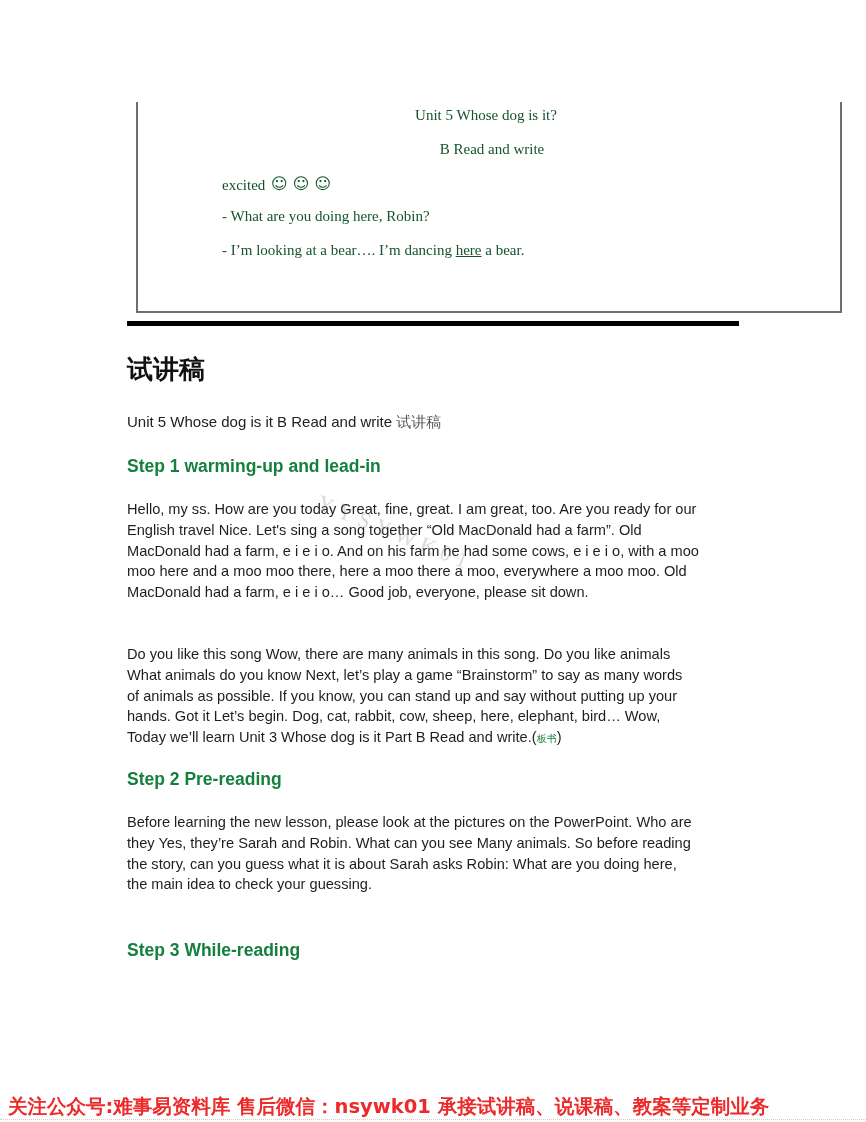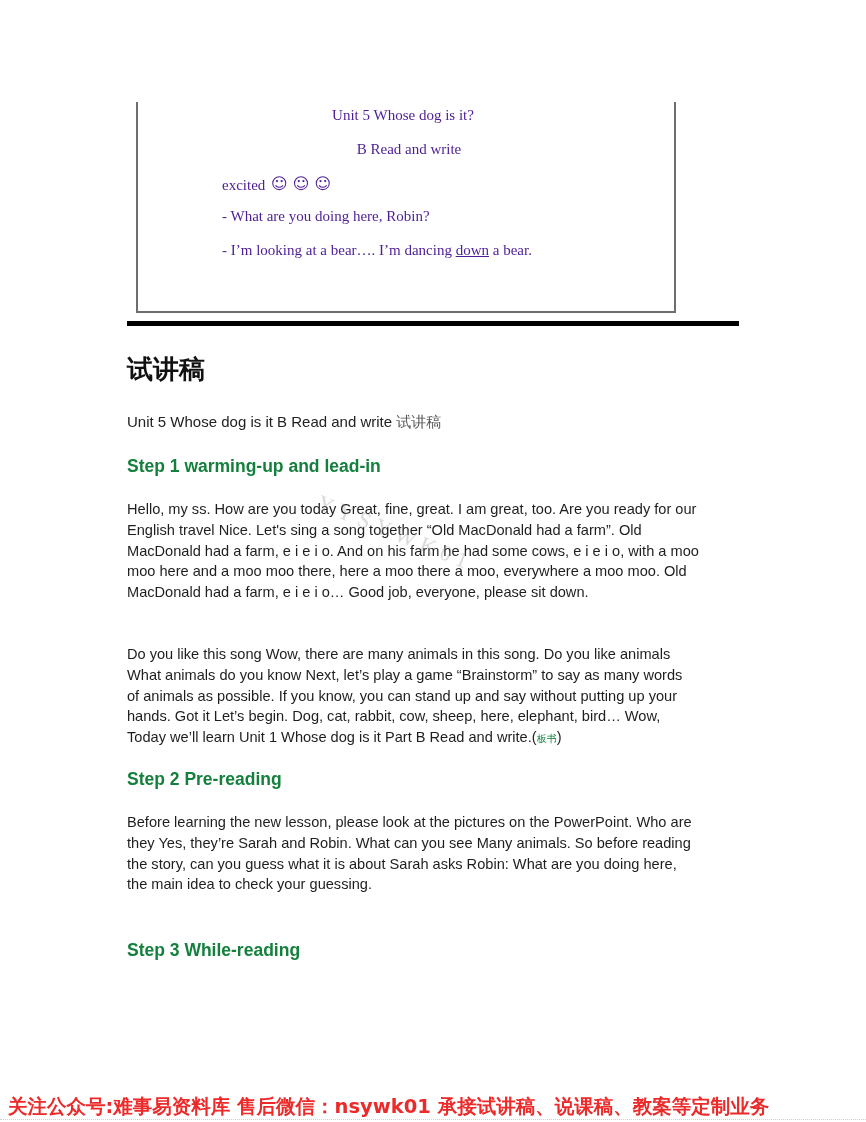--- a/index.html
+++ b/index.html
@@ -12,28 +12,28 @@
     height: 1122px;
     position: relative;
     overflow: hidden;
     font-family: "Liberation Sans", "DejaVu Sans", sans-serif;
     color: #1a1a1a;
   }
   .figure-frame {
     position: absolute;
     left: 136px;
     top: 102px;
-    width: 540px;
+    width: 706px;
     height: 211px;
     border-left: 2px solid #6e6e6e;
     border-right: 2px solid #6e6e6e;
     border-bottom: 2px solid #6e6e6e;
     box-sizing: border-box;
     font-family: "Liberation Serif", "DejaVu Serif", serif;
-    color: #4c1d95;
+    color: #14532d;
     font-size: 15px;
     padding-left: 19px;
   }
   .fig-title {
     position: absolute;
     left: 0;
     width: 100%;
     text-align: center;
     top: 5px;
     font-size: 15px;
@@ -143,21 +143,21 @@
 
 <div class="figure-frame">
   <div class="fig-title t1">Unit 5 Whose dog is it?</div>
   <div class="fig-title t2">B Read and write</div>
   <div class="fig-line l1">
     <span>excited</span>
     <span class="smiley">☺ ☺ ☺</span>
   </div>
   <div class="fig-line l2">- What are you doing here, Robin?</div>
   <div class="fig-line l3">
-    <span>- I’m looking at a bear…. I’m dancing </span><span class="underline">down</span><span> a bear.</span>
+    <span>- I’m looking at a bear…. I’m dancing </span><span class="underline">here</span><span> a bear.</span>
   </div>
 </div>
 
 <div class="rule"></div>
 
 <div class="h1">试讲稿</div>
 
 <div class="subtitle">
   <span>Unit 5 Whose dog is it B Read and write </span><span class="cjk">试讲稿</span>
 </div>
@@ -170,21 +170,21 @@
   <span class="pline">MacDonald had a farm, e i e i o. And on his farm he had some cows, e i e i o, with a moo</span>
   <span class="pline">moo here and a moo moo there, here a moo there a moo, everywhere a moo moo. Old</span>
   <span class="pline">MacDonald had a farm, e i e i o… Good job, everyone, please sit down.</span>
 </div>
 
 <div class="para" style="top:644px;">
   <span class="pline">Do you like this song Wow, there are many animals in this song. Do you like animals</span>
   <span class="pline">What animals do you know Next, let’s play a game “Brainstorm” to say as many words</span>
   <span class="pline">of animals as possible. If you know, you can stand up and say without putting up your</span>
   <span class="pline">hands. Got it Let’s begin. Dog, cat, rabbit, cow, sheep, here, elephant, bird… Wow,</span>
-  <span class="pline"><span>Today we’ll learn Unit 1 Whose dog is it Part B Read and write.(</span><span class="cjk">板书</span><span>)</span></span>
+  <span class="pline"><span>Today we’ll learn Unit 3 Whose dog is it Part B Read and write.(</span><span class="cjk">板书</span><span>)</span></span>
 </div>
 
 <div class="h2" style="top:769px;">Step 2 Pre-reading</div>
 
 <div class="para" style="top:812px;">
   <span class="pline">Before learning the new lesson, please look at the pictures on the PowerPoint. Who are</span>
   <span class="pline">they Yes, they’re Sarah and Robin. What can you see Many animals. So before reading</span>
   <span class="pline">the story, can you guess what it is about Sarah asks Robin: What are you doing here,</span>
   <span class="pline">the main idea to check your guessing.</span>
 </div>

